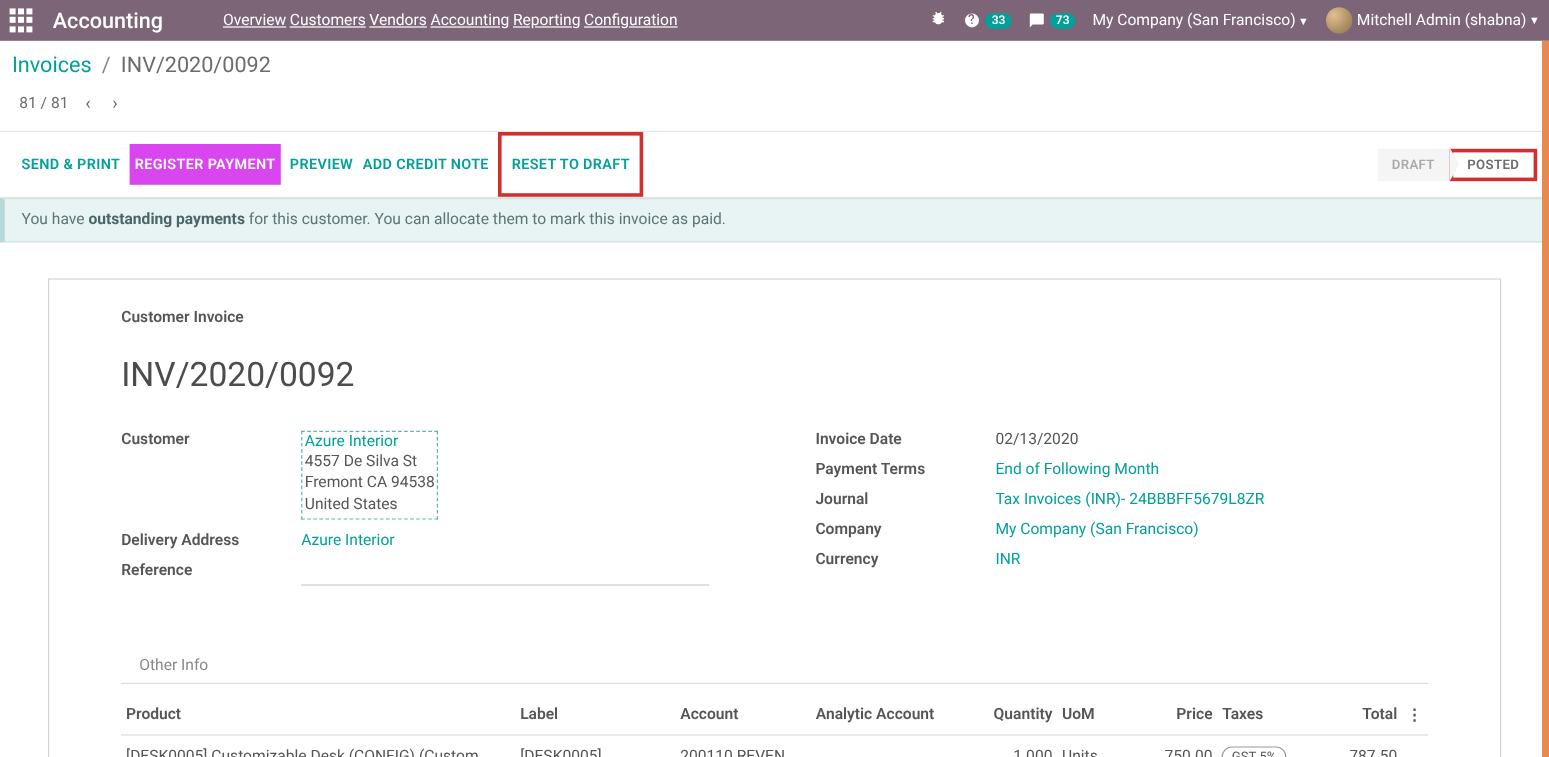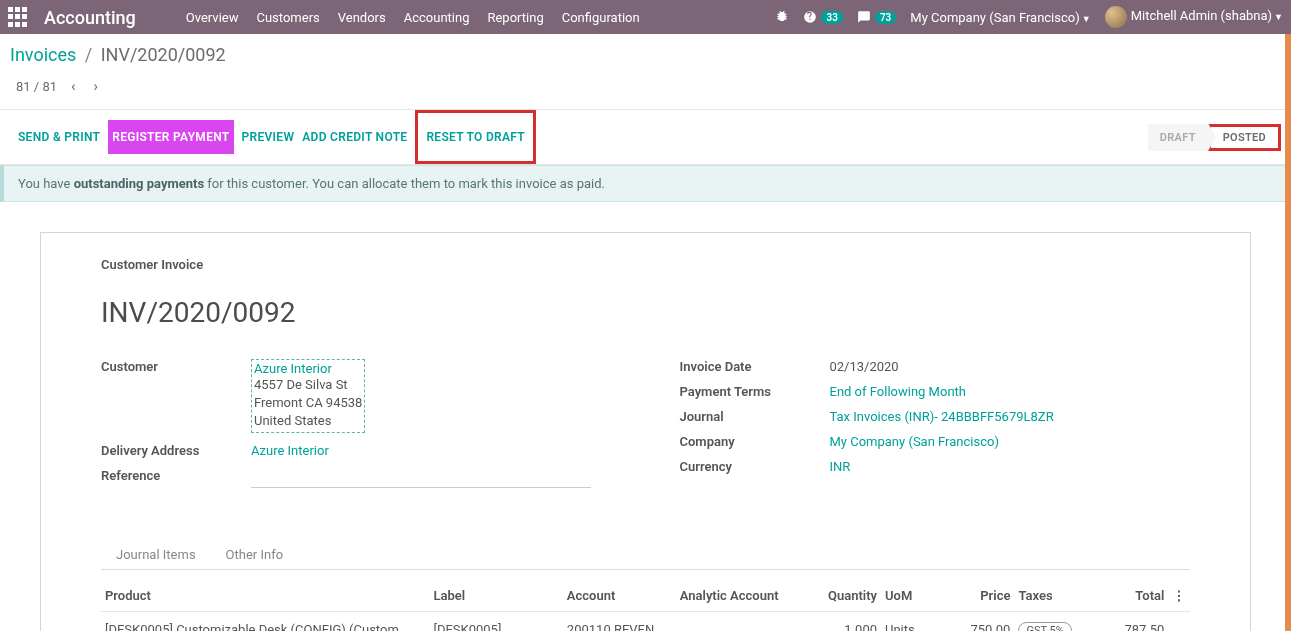--- a/index.html
+++ b/index.html
@@ -1,21 +1,21 @@
 <!DOCTYPE html>
 <html><head>
 <meta charset="utf-8">
 <style>
 * { box-sizing: border-box; margin: 0; padding: 0; }
 body { font-family: -apple-system, BlinkMacSystemFont, "Segoe UI", Roboto, "Helvetica Neue", sans-serif; font-size: 13px; color: #4c4c4c; background: #fff; width: 1291px; }
 .topbar { background: #7c6576; height: 34px; display: flex; align-items: center; padding: 0 8px; color: #fff; }
 .apps-icon { width: 20px; height: 20px; display: flex; flex-wrap: wrap; gap: 2px; margin-right: 16px; cursor: pointer; }
 .apps-icon span { width: 5px; height: 5px; background: #fff; }
 .brand { font-size: 18px; font-weight: 500; margin-right: 50px; }
-.nav-menu { display: flex; gap: 18px; flex: 1; }
+.nav-menu { display: flex; gap: 3px; flex: 1; text-decoration: underline; }
 .nav-menu a { color: #fff; text-decoration: none; font-size: 13px; cursor: pointer; }
 .topbar-right { display: flex; align-items: center; gap: 14px; }
 .bug-icon svg { width: 14px; height: 14px; fill: #fff; }
 .badge-item { display: flex; align-items: center; gap: 4px; color: #fff; cursor: pointer; }
 .badge-item svg { width: 14px; height: 14px; fill: #fff; }
 .badge { background: #00a19a; color: #fff; font-size: 10px; padding: 1px 5px; border-radius: 8px; font-weight: 600; }
 .company-sel { color: #fff; cursor: pointer; font-size: 13px; }
 .avatar { width: 22px; height: 22px; border-radius: 50%; background: radial-gradient(circle at 30% 30%, #e0c090, #8b6f47); display: inline-block; margin-right: 4px; vertical-align: middle; }
 .caret { font-size: 9px; margin-left: 2px; }
 
@@ -195,21 +195,20 @@
         <div class="form-val"><a>My Company (San Francisco)</a></div>
       </div>
       <div class="form-row">
         <div class="form-label">Currency</div>
         <div class="form-val"><a>INR</a></div>
       </div>
     </div>
   </div>
 
   <div class="tabs">
-    <div class="tab">Journal Items</div>
     <div class="tab">Other Info</div>
   </div>
 
   <table class="lines-table">
     <thead>
       <tr>
         <th style="width:320px">Product</th>
         <th style="width:130px">Label</th>
         <th style="width:110px">Account</th>
         <th style="width:130px">Analytic Account</th>

